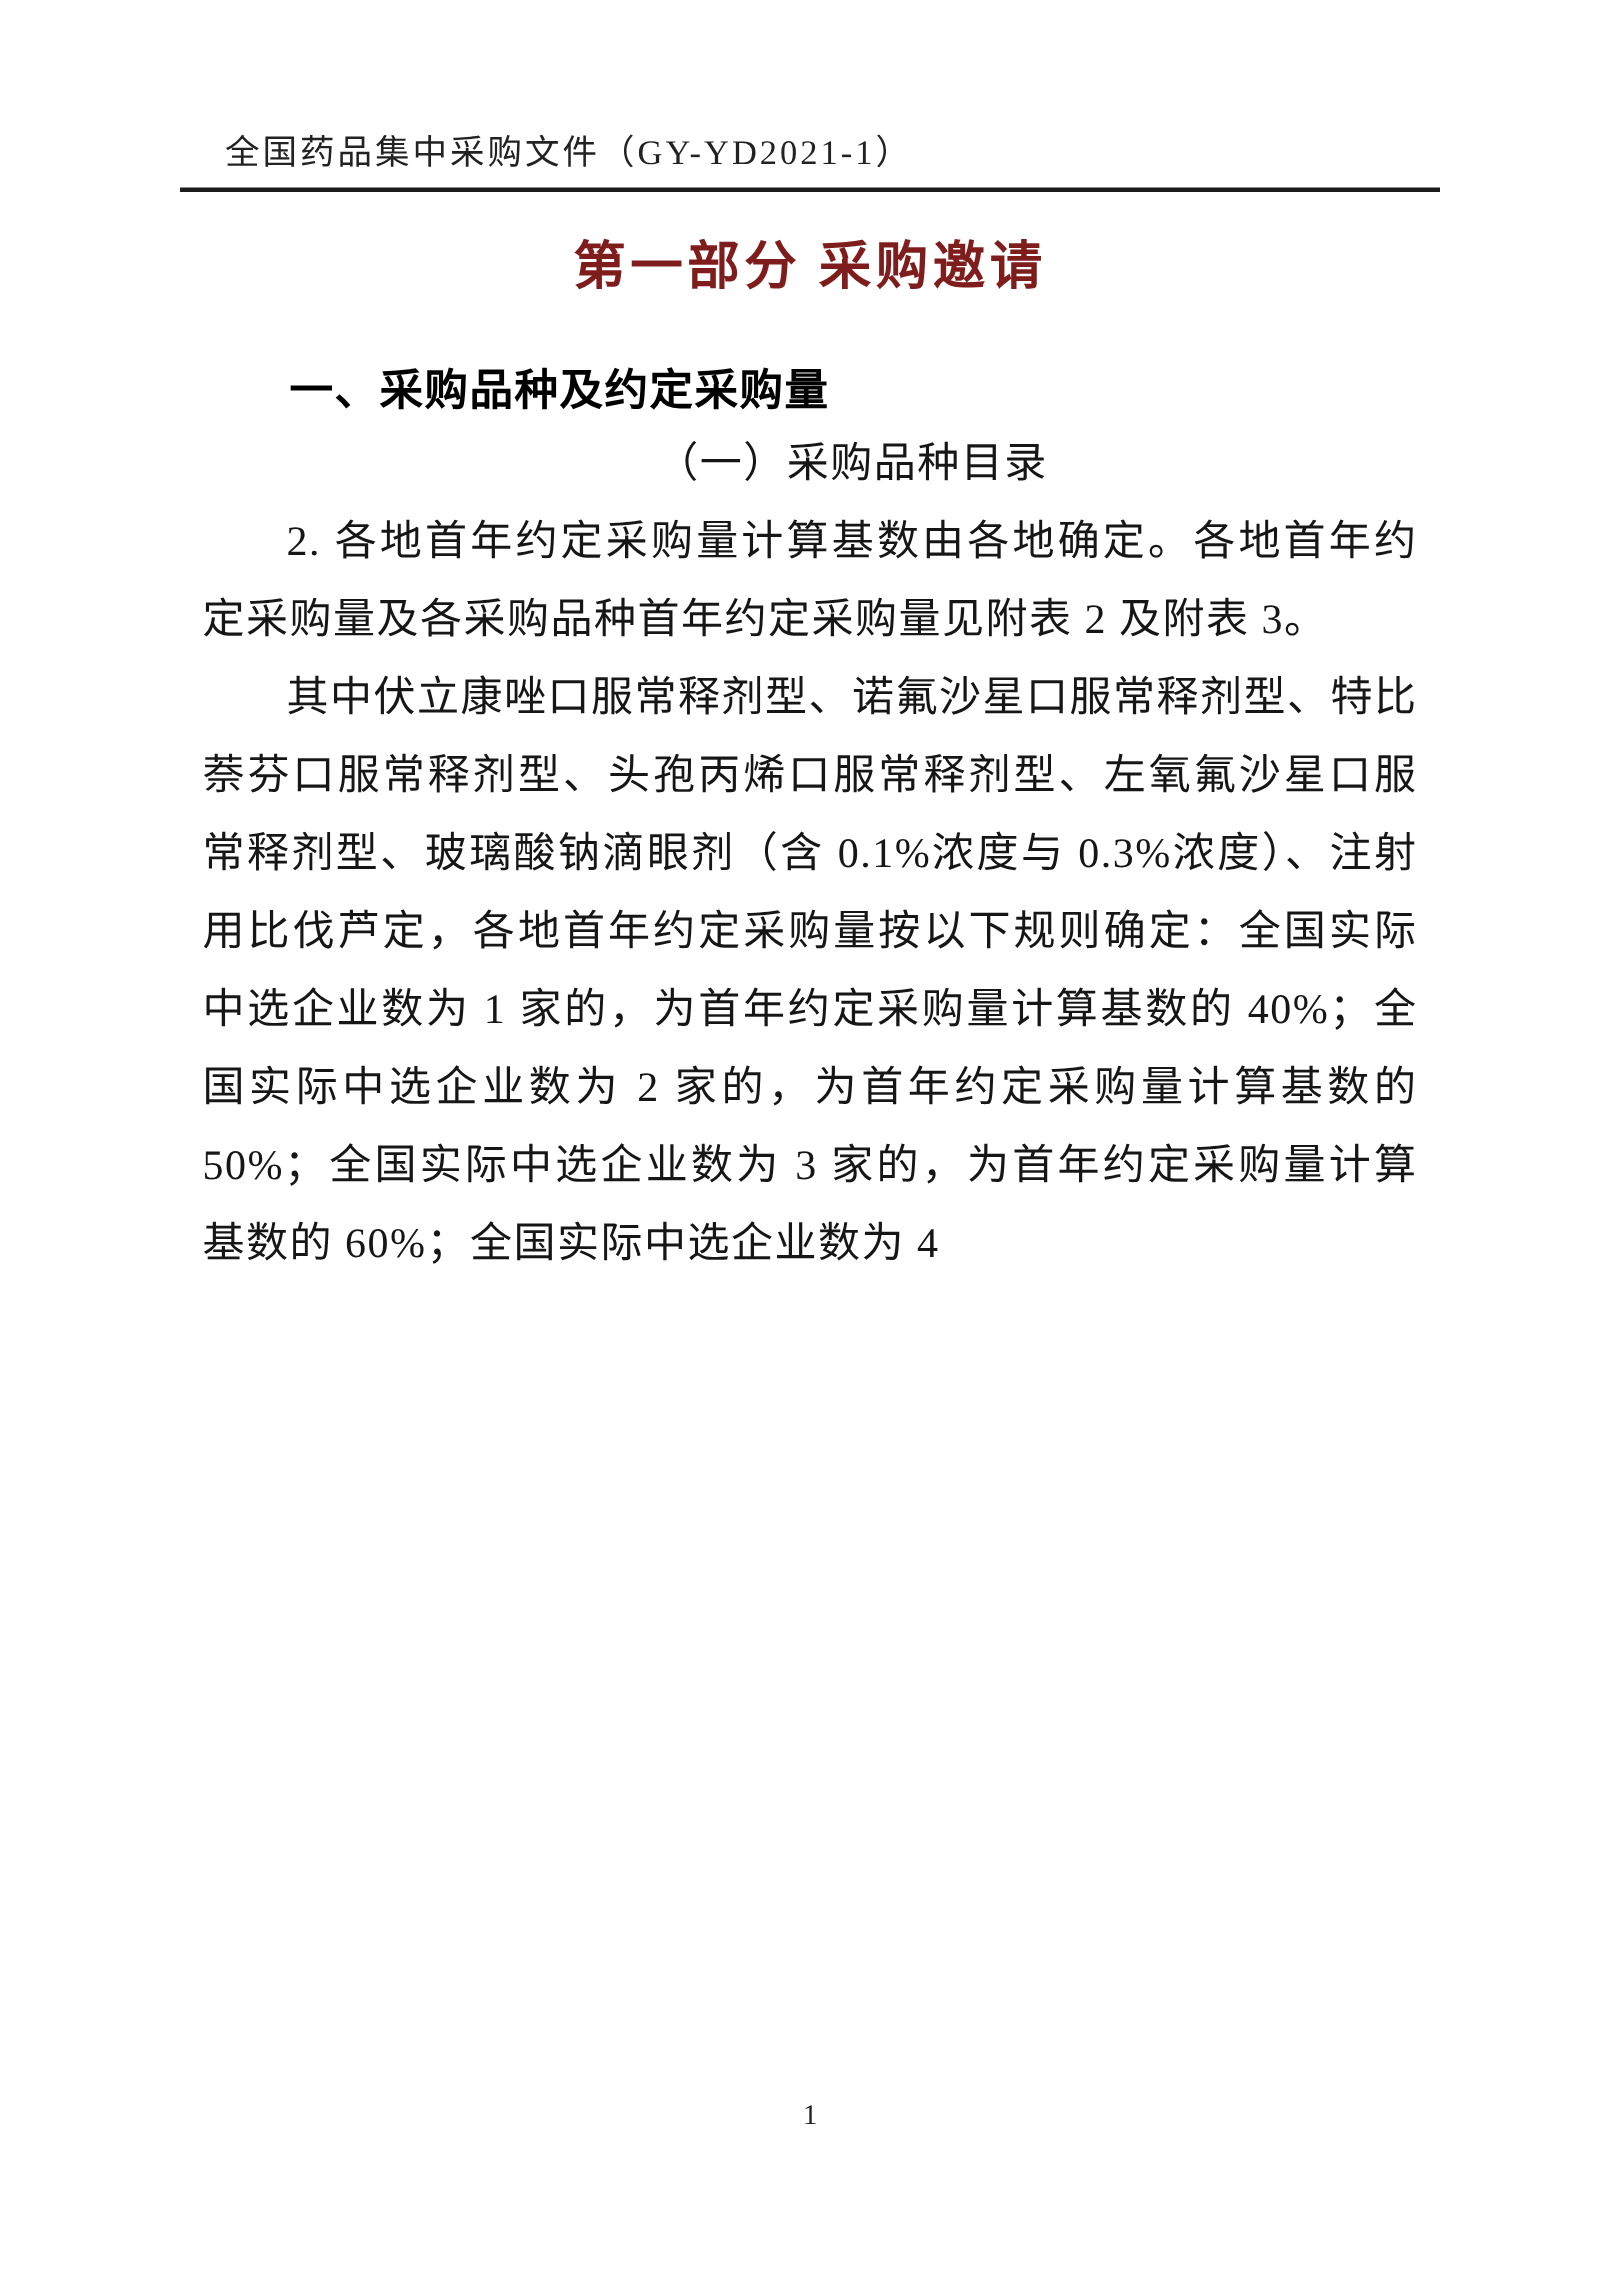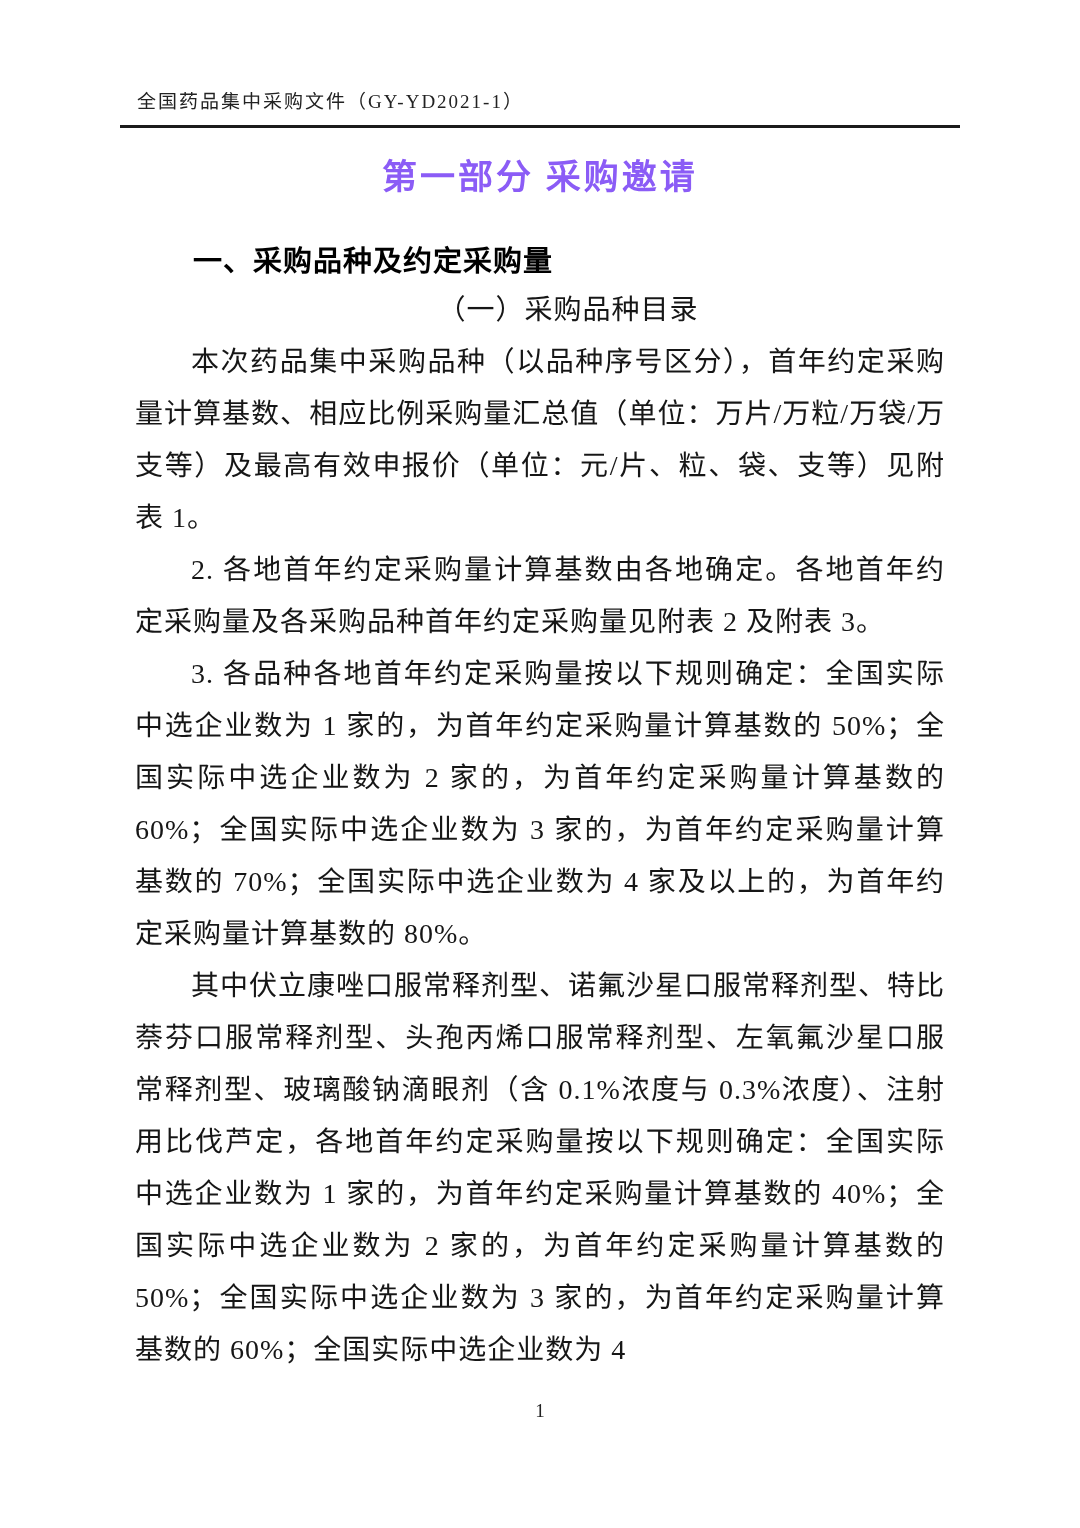--- a/index.html
+++ b/index.html
@@ -14,43 +14,43 @@
     background: #ffffff;
     color: #161616;
     font-family: "Liberation Serif", "DejaVu Serif", serif;
     overflow: hidden;
   }
   .header {
     padding-top: 90px;
     margin: 0 120px;
   }
   .header-text {
-    margin-left: 17px;
-    font-size: 19px;
+    margin-left: 30px;
+    font-size: 23px;
     line-height: 24px;
     letter-spacing: 2px;
     color: #222222;
   }
   .header-rule {
     margin-top: 11px;
     height: 0;
     border-top: 3px solid #1b1b1b;
   }
   .content {
     margin: 0 135px;
     width: 810px;
   }
   .doc-title {
     margin-top: 24px;
     text-align: center;
     font-size: 35px;
     font-weight: bold;
     letter-spacing: 3px;
     line-height: 52px;
-    color: #8b5cf6;
+    color: #7f1d1d;
   }
   .section-heading {
     margin-top: 34px;
     margin-left: 58px;
     font-family: "Liberation Sans", "DejaVu Sans", sans-serif;
     font-size: 29px;
     font-weight: bold;
     line-height: 46px;
     letter-spacing: 1px;
     color: #000000;
@@ -90,27 +90,25 @@
   </div>
 
   <div class="content">
 
     <div class="doc-title">第一部分 采购邀请</div>
 
     <div class="section-heading">一、采购品种及约定采购量</div>
 
     <p class="para subheading">（一）采购品种目录</p>
 
-    <p class="para">本次药品集中采购品种（以品种序号区分），首年约定采购量计算基数、相应比例采购量汇总值（单位：万片/万粒/万袋/万支等）及最高有效申报价（单位：元/片、粒、袋、支等）见附表 1。</p>
 
 
 
     <p class="para">2. 各地首年约定采购量计算基数由各地确定。各地首年约定采购量及各采购品种首年约定采购量见附表 2 及附表 3。</p>
 
-    <p class="para">3. 各品种各地首年约定采购量按以下规则确定：全国实际中选企业数为 1 家的，为首年约定采购量计算基数的 50%；全国实际中选企业数为 2 家的，为首年约定采购量计算基数的 60%；全国实际中选企业数为 3 家的，为首年约定采购量计算基数的 70%；全国实际中选企业数为 4 家及以上的，为首年约定采购量计算基数的 80%。</p>
 
     <p class="para">其中伏立康唑口服常释剂型、诺氟沙星口服常释剂型、特比萘芬口服常释剂型、头孢丙烯口服常释剂型、左氧氟沙星口服常释剂型、玻璃酸钠滴眼剂（含 0.1%浓度与 0.3%浓度）、注射用比伐芦定，各地首年约定采购量按以下规则确定：全国实际中选企业数为 1 家的，为首年约定采购量计算基数的 40%；全国实际中选企业数为 2 家的，为首年约定采购量计算基数的 50%；全国实际中选企业数为 3 家的，为首年约定采购量计算基数的 60%；全国实际中选企业数为 4</p>
 
   </div>
 
   <div class="footer">
     <span class="page-number">1</span>
   </div>
 
 </div>

